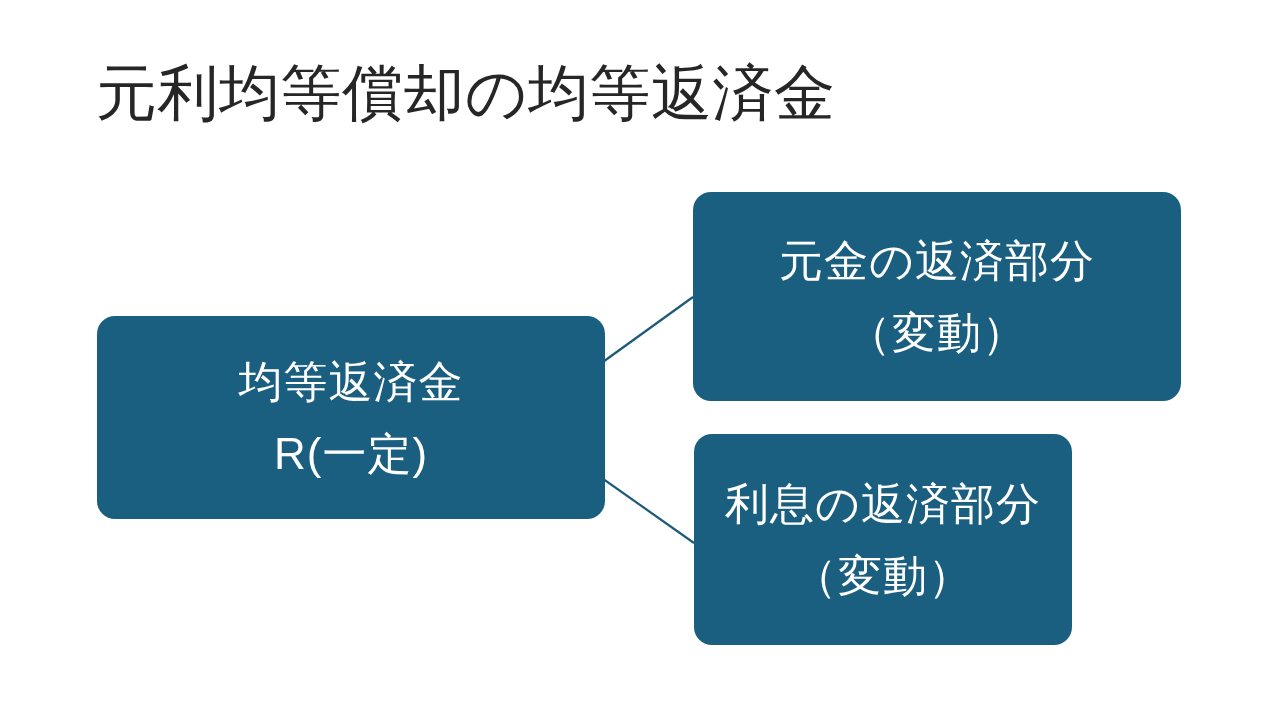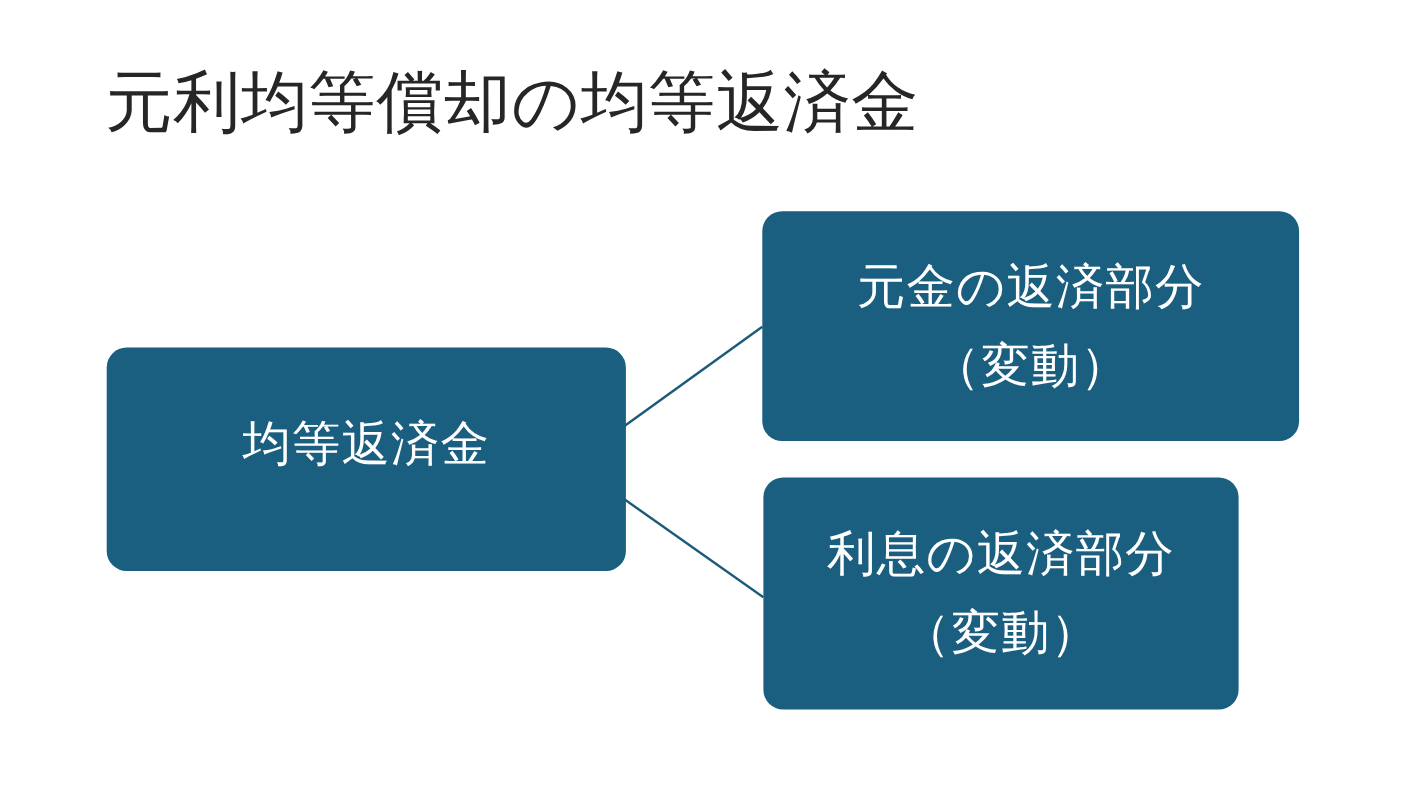--- a/index.html
+++ b/index.html
@@ -69,51 +69,52 @@
     letter-spacing: 1px;
     white-space: nowrap;
   }
   .node .node-line.line-1 {
     margin-bottom: 28px;
   }
 
   #node-root {
     left: 97px;
     top: 316px;
-    width: 472px;
+    width: 508px;
     height: 203px;
   }
   #node-principal {
     left: 693px;
     top: 192px;
     width: 488px;
     height: 209px;
     text-align: center;
   }
   #node-interest {
     left: 694px;
     top: 434px;
-    width: 432px;
+    width: 378px;
     height: 211px;
   }
 </style>
 </head>
 <body>
 
 <div id="slide">
 
   <div id="slide-title">元利均等償却の均等返済金</div>
 
   <svg id="connectors" viewBox="0 0 1280 720" xmlns="http://www.w3.org/2000/svg">
     <line x1="521" y1="421" x2="693" y2="297"></line>
     <line x1="521" y1="421" x2="694" y2="543"></line>
   </svg>
 
   <div class="node" id="node-root">
     <div class="node-line line-1">均等返済金</div>
+    <div class="node-line line-2">R(一定)</div>
   </div>
 
   <div class="node" id="node-principal">
     <div class="node-line line-1">元金の返済部分</div>
     <div class="node-line line-2">（変動）</div>
   </div>
 
   <div class="node" id="node-interest">
     <div class="node-line line-1">利息の返済部分</div>
     <div class="node-line line-2">（変動）</div>

